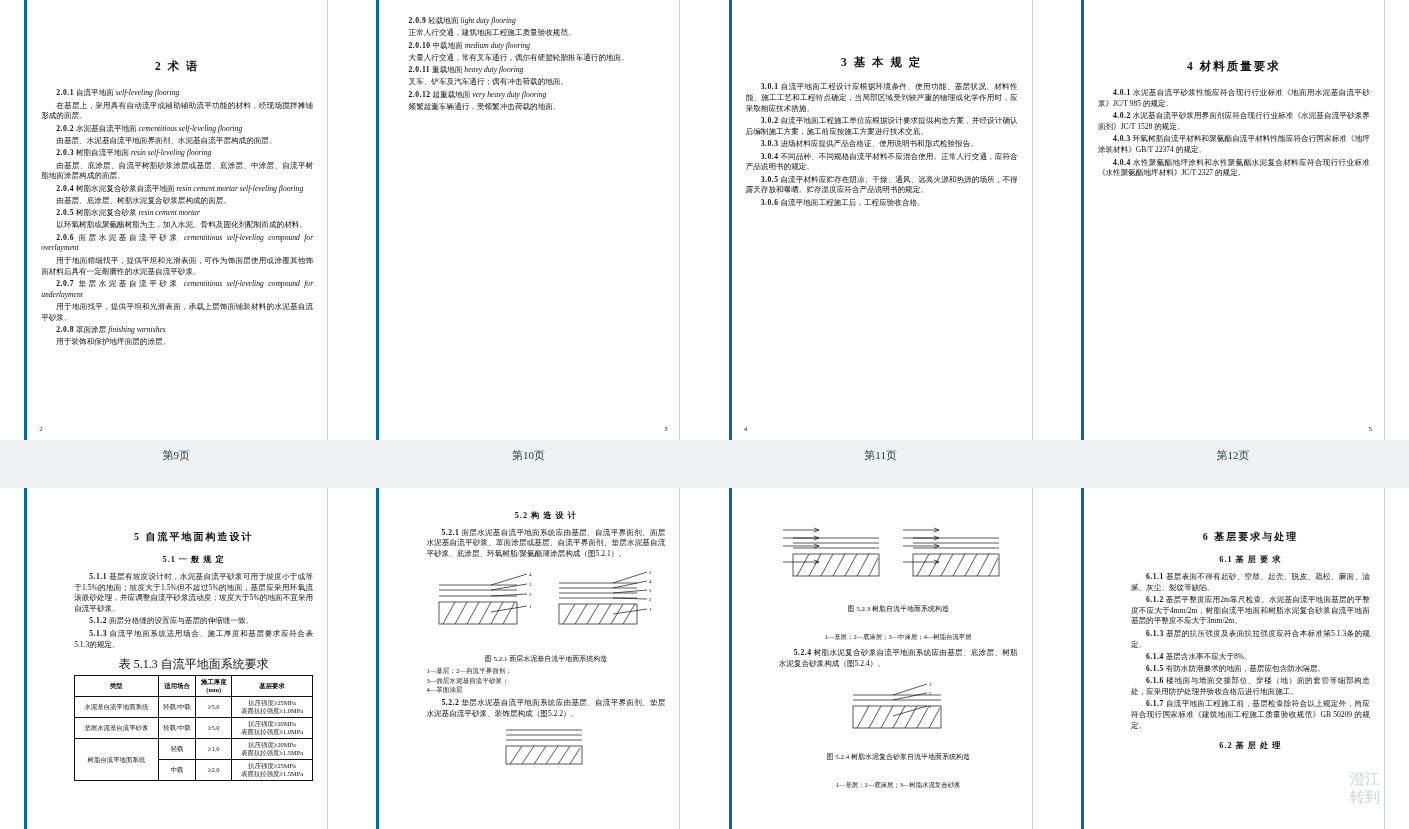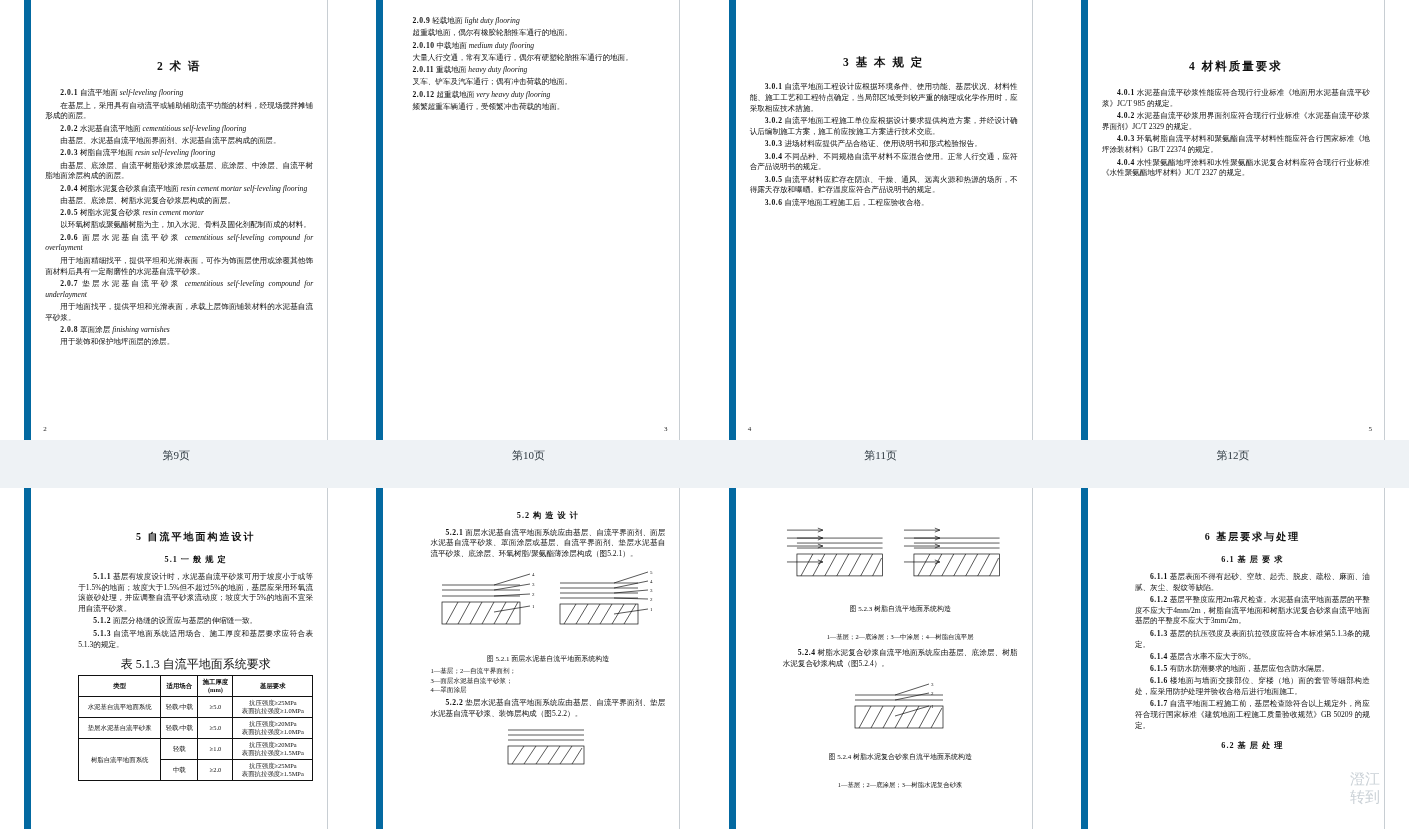--- a/index.html
+++ b/index.html
@@ -36,21 +36,21 @@
   .page-slot {
     width: 336px;
     display: flex;
     flex-direction: column;
     align-items: center;
   }
   .sheet {
     position: relative;
     width: 304px;
     background: #fff;
-    border-left: 7px solid #0369a1;
+    border-left: 3px solid #0369a1;
     border-right: 1px solid #c8ced3;
     overflow: hidden;
     font-size: 7.6px;
     line-height: 1.42;
     color: #101010;
   }
   .sheet-r1 { height: 440px; border-top: none; border-bottom: none; }
   .sheet-r2 { height: 341px; border-top: none; border-bottom: none; padding-left: 33px; }
 
   .inner { padding: 16px 14px 6px 14px; }
@@ -205,21 +205,21 @@
       </div>
       <div class="caption">第9页</div>
     </div>
 
     <div class="page-slot">
       <div class="sheet sheet-r1">
         <div class="inner">
           <p class="cl ind"><span class="num">2.0.9</span>
             <span>轻载地面</span>
             <span class="en">light duty flooring</span></p>
-          <p class="cl ind">超重载地面，偶尔有橡胶轮胎推车通行的地面。</p>
+          <p class="cl ind">正常人行交通，建筑地面工程施工质量验收规范。</p>
 
           <p class="cl ind"><span class="num">2.0.10</span>
             <span>中载地面</span>
             <span class="en">medium duty flooring</span></p>
           <p class="cl ind">大量人行交通，常有叉车通行，偶尔有硬塑轮胎推车通行的地面。</p>
 
           <p class="cl ind"><span class="num">2.0.11</span>
             <span>重载地面</span>
             <span class="en">heavy duty flooring</span></p>
           <p class="cl ind">叉车、铲车及汽车通行；偶有冲击荷载的地面。</p>
@@ -256,21 +256,21 @@
       <div class="caption">第11页</div>
     </div>
 
     <div class="page-slot">
       <div class="sheet sheet-r1">
         <div class="inner">
           <div class="doc-title">4  材料质量要求</div>
           <p class="cl ind"><span class="num">4.0.1</span>
             <span>水泥基自流平砂浆性能应符合现行行业标准《地面用水泥基自流平砂浆》JC/T 985 的规定。</span></p>
           <p class="cl ind"><span class="num">4.0.2</span>
-            <span>水泥基自流平砂浆用界面剂应符合现行行业标准《水泥基自流平砂浆界面剂》JC/T 2329 的规定。</span></p>
+            <span>水泥基自流平砂浆用界面剂应符合现行行业标准《水泥基自流平砂浆界面剂》JC/T 1528 的规定。</span></p>
           <p class="cl ind"><span class="num">4.0.3</span>
             <span>环氧树脂自流平材料和聚氨酯自流平材料性能应符合行国家标准《地坪涂装材料》GB/T 22374 的规定。</span></p>
           <p class="cl ind"><span class="num">4.0.4</span>
             <span>水性聚氨酯地坪涂料和水性聚氨酯水泥复合材料应符合现行行业标准《水性聚氨酯地坪材料》JC/T 2327 的规定。</span></p>
         </div>
         <div class="folio right">5</div>
       </div>
       <div class="caption">第12页</div>
     </div>
   </div>

